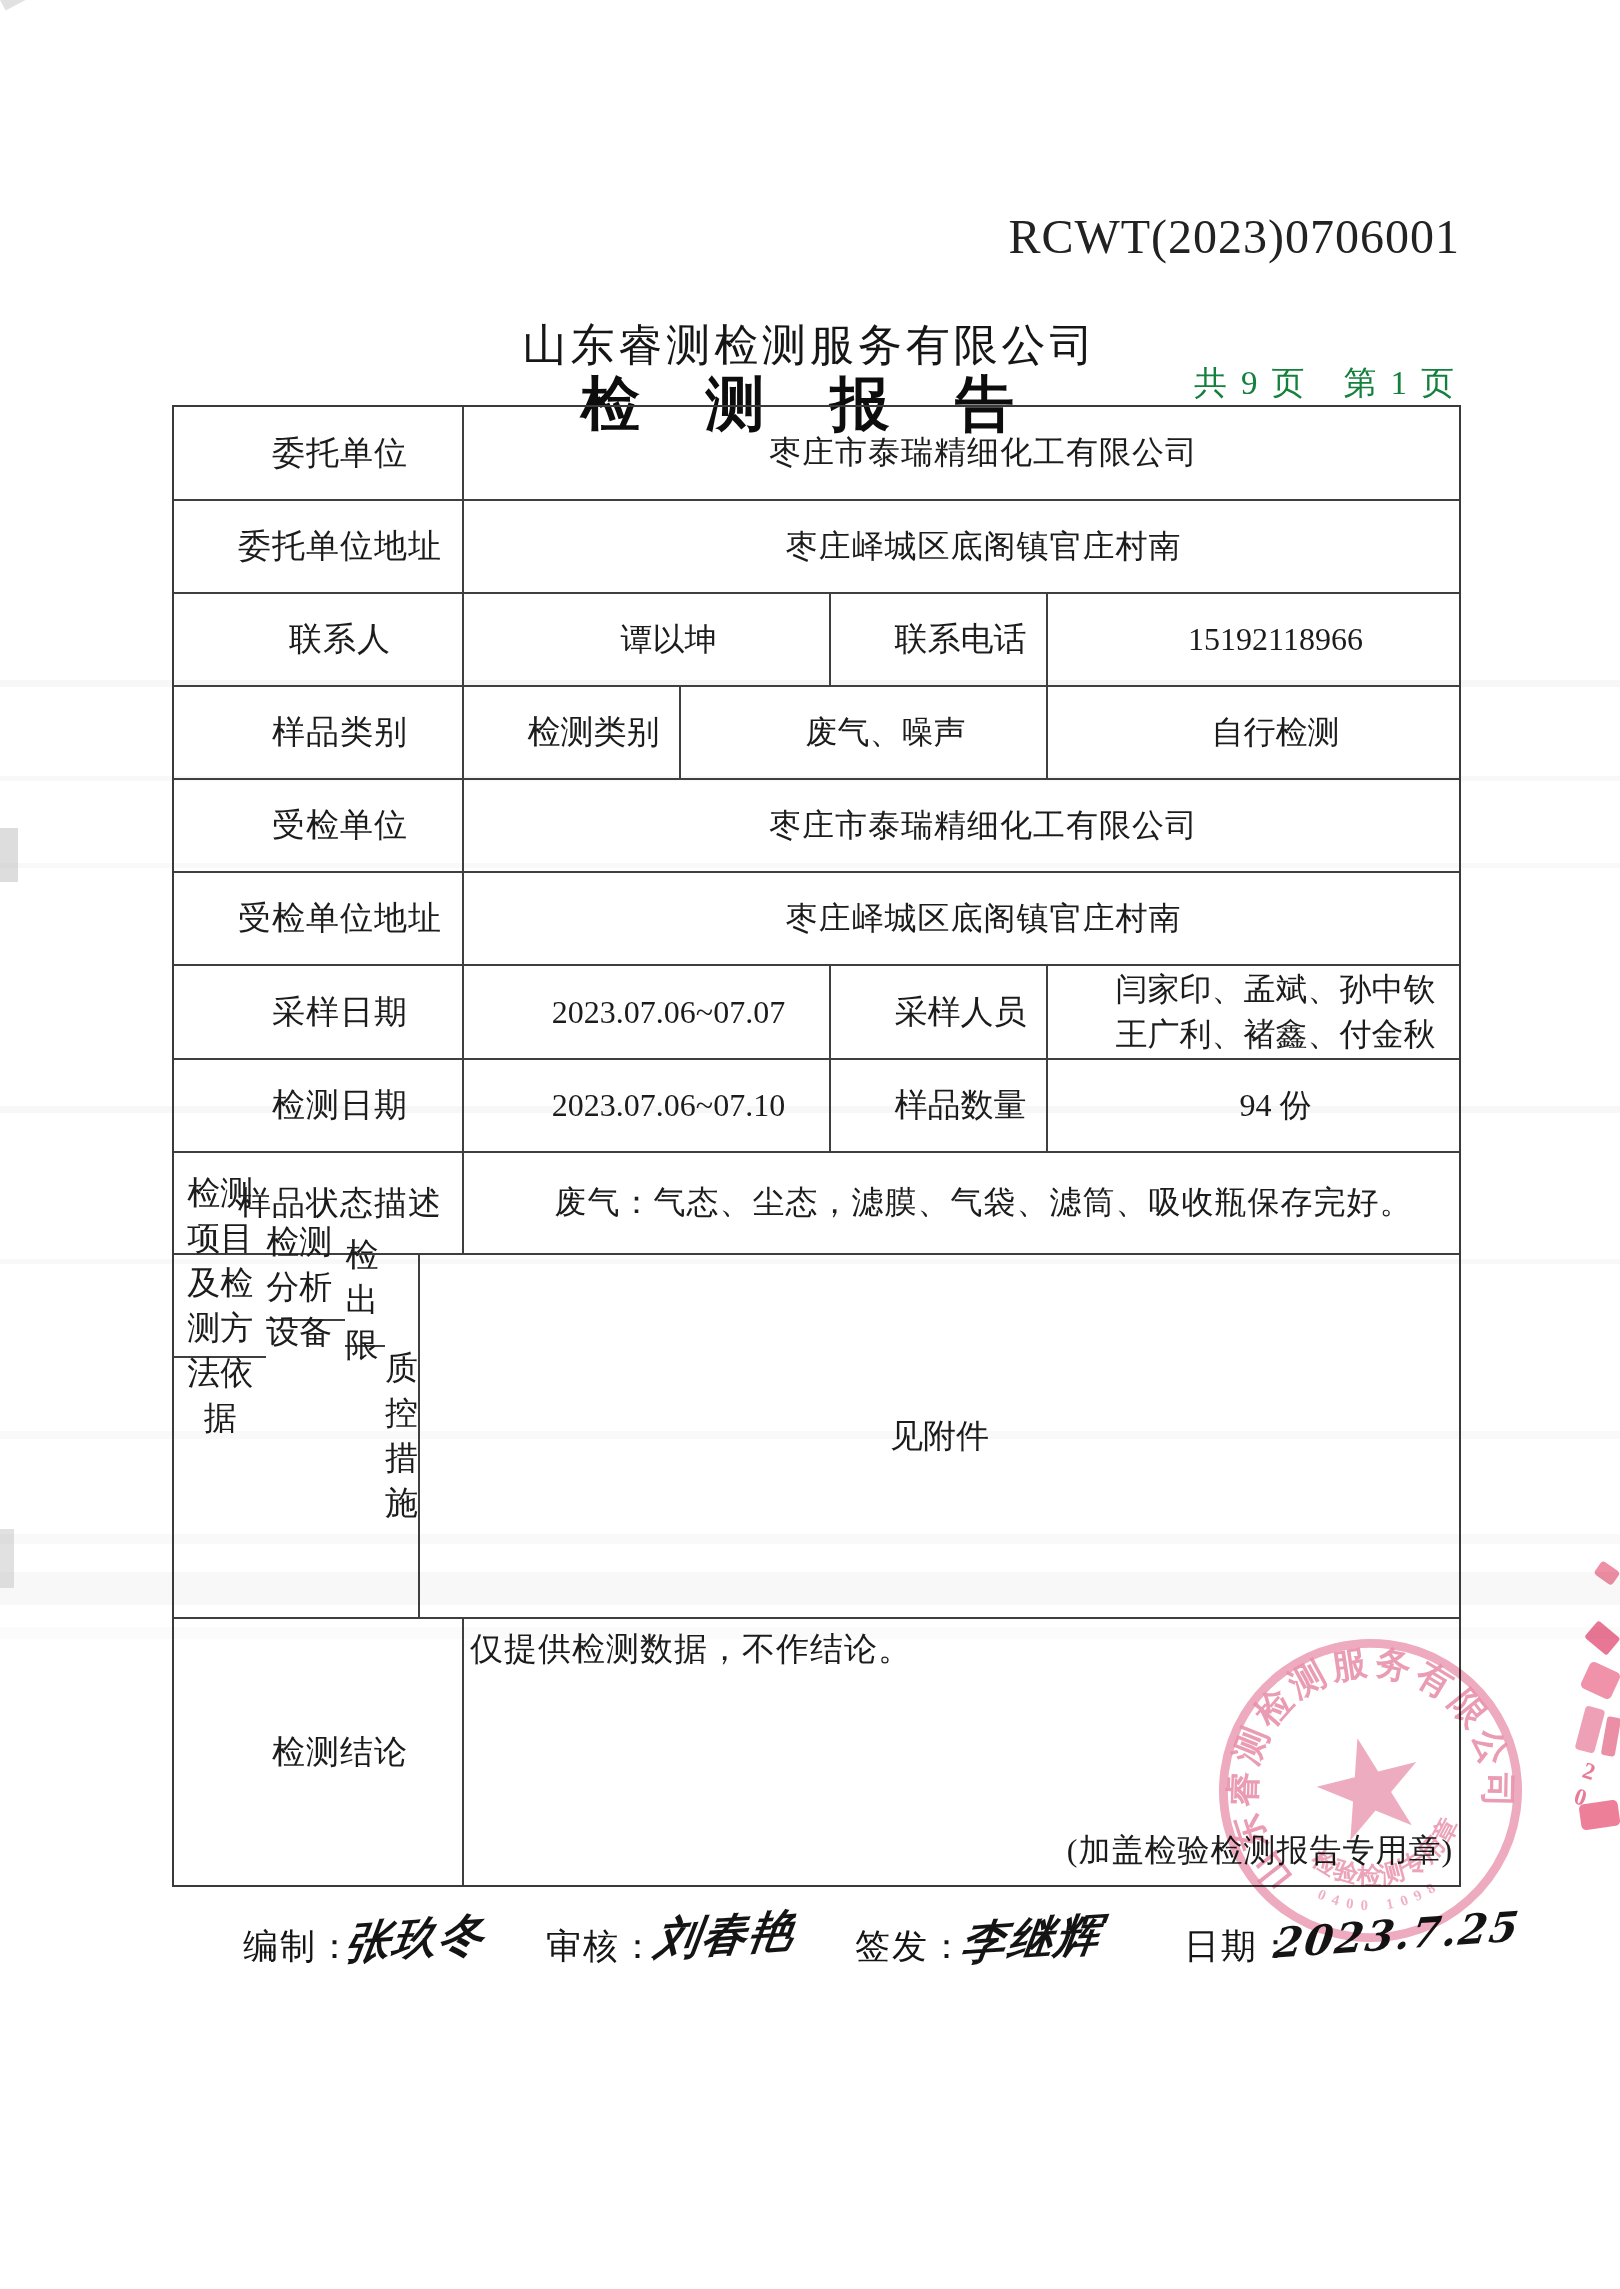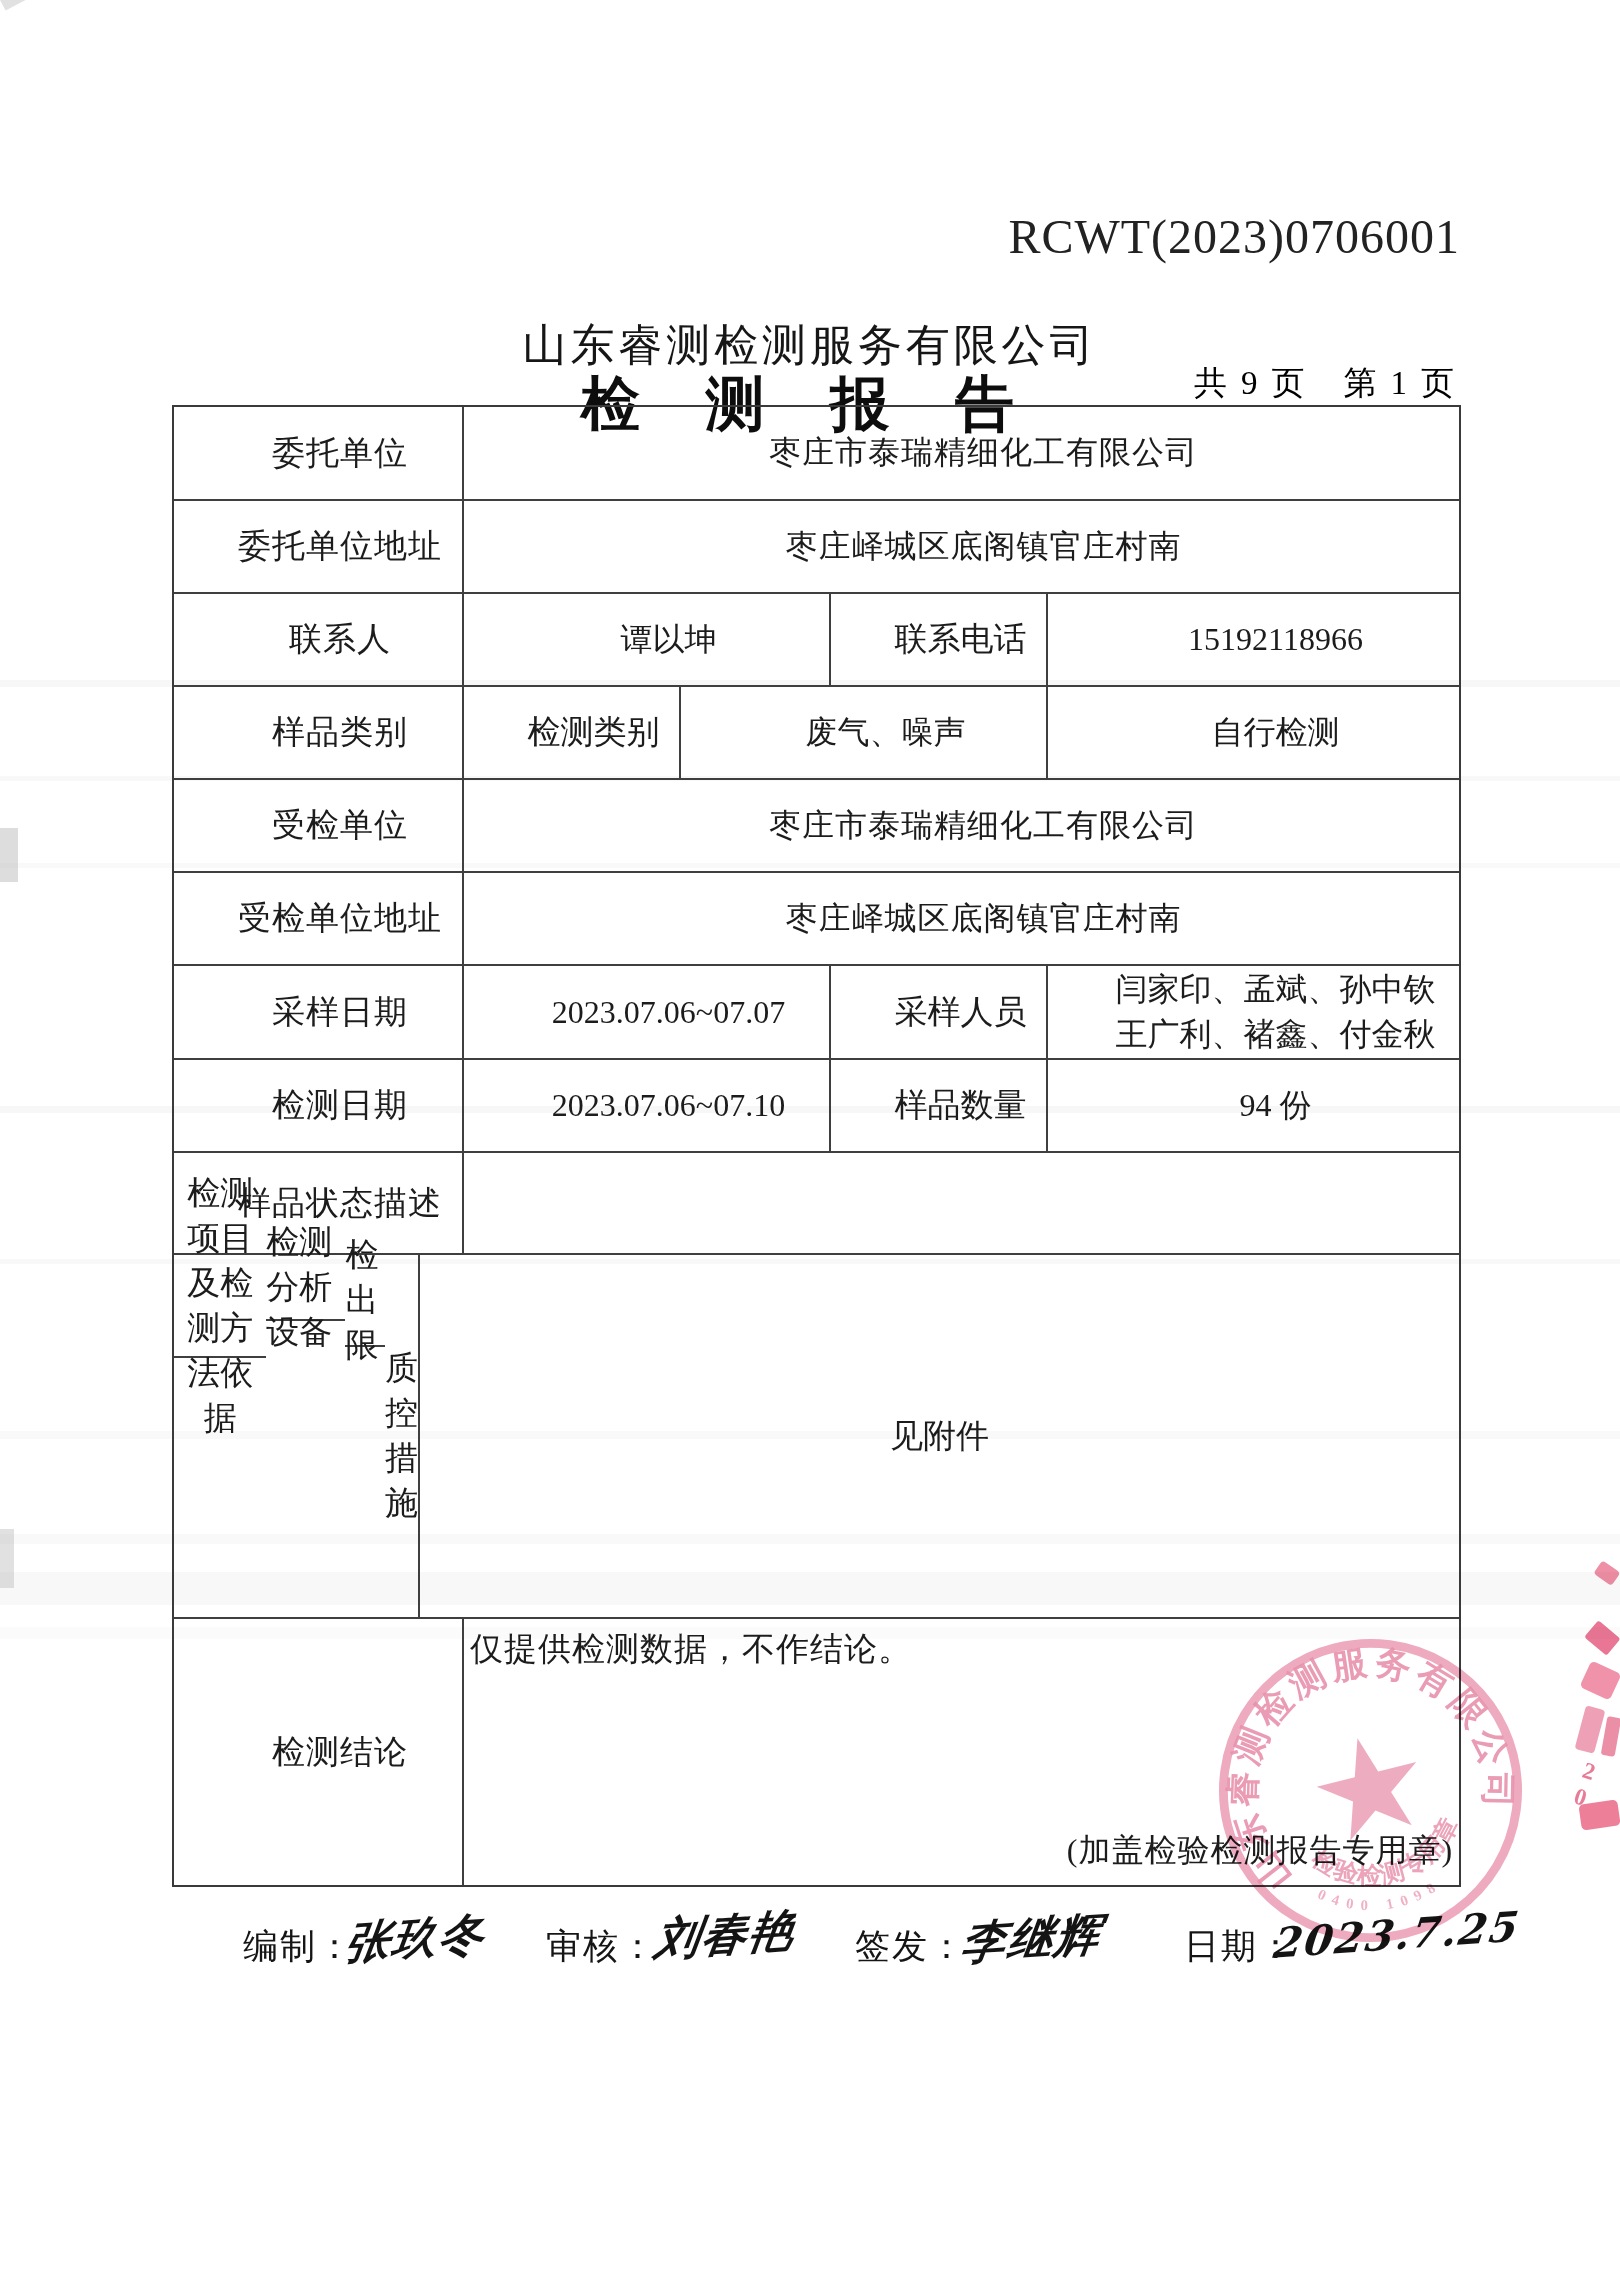--- a/index.html
+++ b/index.html
@@ -19,21 +19,21 @@
   .company-name{
     position:absolute;top:316px;left:0;right:0;
     text-align:center;font-size:44px;letter-spacing:3.9px;color:#161616;
   }
   .report-title{
     position:absolute;top:365px;left:0;right:0;
     text-align:center;font-size:59px;font-weight:bold;letter-spacing:25.5px;color:#0d0d0d;
   }
   .pagination{
     position:absolute;top:361px;left:1194px;
-    font-size:33px;letter-spacing:2.9px;color:#000000;
+    font-size:33px;letter-spacing:2.9px;color:#15803d;
   }
   
   .report-table{
     position:absolute;left:172px;top:405px;
     width:1289px;height:1482px;
     border:2.9px solid #3a3a3a;
     box-sizing:border-box;
     display:flex;flex-direction:column;
   }
   .row{display:flex;border-bottom:2px solid #3f3f3f;box-sizing:border-box;flex:0 0 auto;}
@@ -150,20 +150,21 @@
 
     <div class="row" style="height:93px;">
       <div class="cell c-label">检测日期</div>
       <div class="cell c-v2">2023.07.06~07.10</div>
       <div class="cell c-l2">样品数量</div>
       <div class="cell c-v4">94 份</div>
     </div>
 
     <div class="row" style="height:102px;">
       <div class="cell c-label">样品状态描述</div>
+      <div class="cell c-value">废气：气态、尘态，滤膜、气袋、滤筒、吸收瓶保存完好。</div>
     </div>
 
     <div class="merged-block">
       <div class="merged-labels">
         <div class="mlabel b" style="height:103px;">
           <div class="two-line">
             <span style="display:block">检测项目</span>
             <span style="display:block">及检测方法依据</span>
           </div>
         </div>

